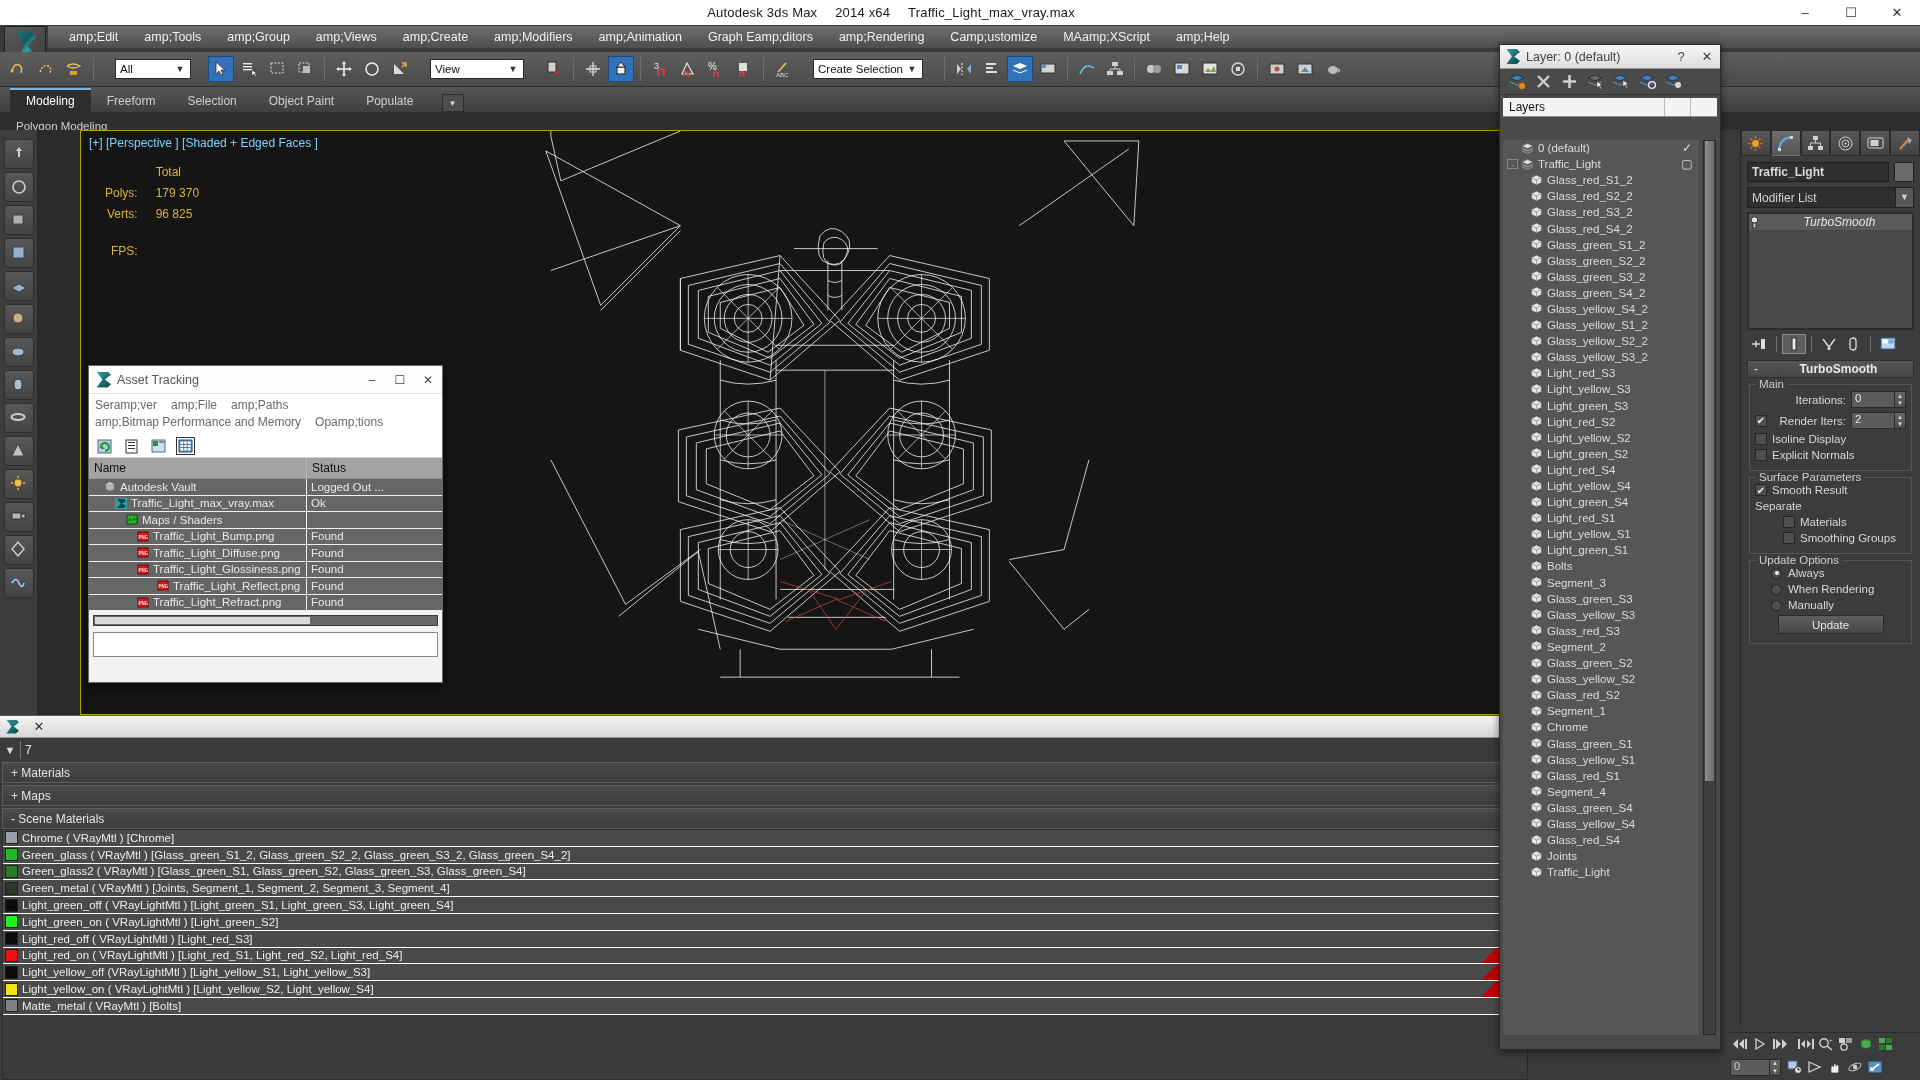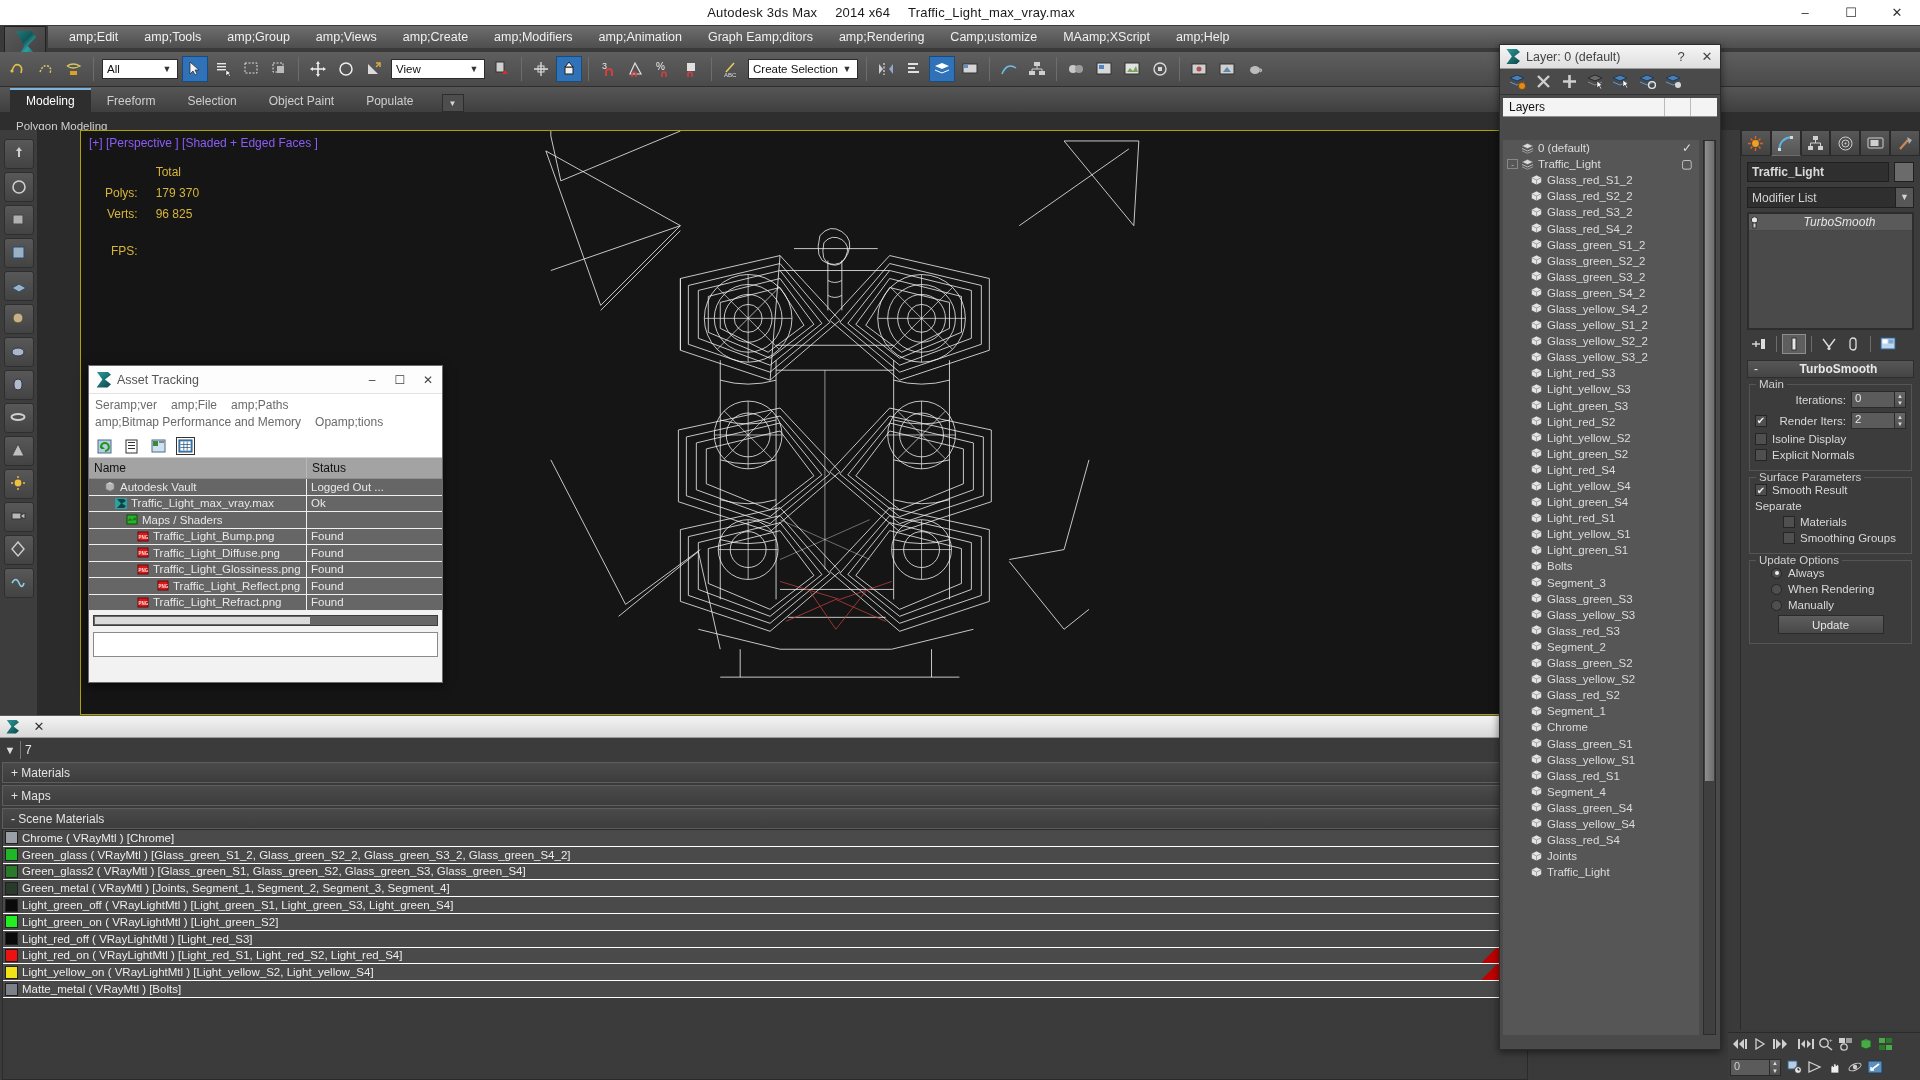--- a/index.html
+++ b/index.html
@@ -35,39 +35,39 @@
 
   
   #toolbar { position:absolute; left:0; top:52px; width:1920px; height:35px;
      background:linear-gradient(180deg,#5e5e5e,#4a4a4a);
      border-bottom:1px solid #2e2e2e; display:flex; align-items:center; padding-left:4px; }
   .tbtn { width:26px;height:26px; margin:0 1px; display:flex;align-items:center;justify-content:center;
      border:1px solid transparent; position:relative; }
   .tbtn.on { background:#2f72b8; border-color:#1b4a7d; }
   .tsep { width:1px;height:24px; background:#3a3a3a; border-right:1px solid #6d6d6d; margin:0 5px; }
   .tbcombo { height:20px; background:#fff; border:1px solid #2b2b2b; color:#111;
-     font-size:11.5px; display:flex; align-items:center; padding:0 4px; margin:0 3px; }
+     font-size:11.5px; display:flex; align-items:center; padding:0 4px; margin:0 16px; }
   .tbcombo .cv { flex:1; white-space:nowrap; overflow:hidden; }
   .tbcombo .cc { width:12px; text-align:center; font-size:9px; color:#333; }
 
   
   #ribbon { position:absolute; left:0; top:87px; width:1920px; height:25px;
      background:linear-gradient(180deg,#565656,#3f3f3f); display:flex; align-items:flex-end;
      padding-left:10px; }
   #ribbon .rt { font-size:12px; color:#cfcfcf; padding:4px 16px 4px; }
   #ribbon .rt.act { background:#2e2e2e; color:#fff; border-top:2px solid #7ab2e0; }
   #ribbon .rmore { margin-left:12px; width:22px;height:18px; background:#4d4d4d;
      border:1px solid #2d2d2d; display:flex;align-items:center;justify-content:center; font-size:8px;}
   #ribbon2 { position:absolute; left:0; top:112px; width:1920px; height:18px;
      background:#2e2e2e; color:#cfcfcf; font-size:11.5px; padding:8px 0 0 16px; }
 
   
   #viewport { position:absolute; left:80px; top:130px; width:1427px; height:585px;
      background:#151515; border:1px solid #b0a000; overflow:hidden; }
-  #vplabel { position:absolute; left:8px; top:5px; color:#8b5cf6; font-size:12px; }
+  #vplabel { position:absolute; left:8px; top:5px; color:#7dd3fc; font-size:12px; }
   #vpstats { position:absolute; left:22px; top:30px; color:#d6b53b; font-size:12px; line-height:19px;}
   #vpstats table td { color:#d6b53b; font-size:12px; padding-right:16px; }
   #vpstats .lbl { text-align:right; }
   #leftrail { position:absolute; left:0; top:130px; width:38px; height:585px; background:#3d3d3d;
      border-right:1px solid #2a2a2a; padding-top:6px; }
   .railbtn { width:30px;height:30px;margin:3px auto; display:flex;align-items:center;justify-content:center;
      border-radius:3px; background:linear-gradient(180deg,#585858,#434343); border:1px solid #2e2e2e; }
   #vpframe { position:absolute; left:38px; top:130px; width:42px; height:585px; background:#2b2b2b; }
 
   
@@ -881,20 +881,25 @@
       <div class="mb-row">
         <div class="sw" style="background: rgb(10, 10, 10);"></div>
         <div class="txt">Light_red_off  ( VRayLightMtl )  [Light_red_S3]</div>
       </div>
       <div class="mb-row">
         <div class="sw" style="background: rgb(238, 17, 17);"></div>
         <div class="txt">Light_red_on  ( VRayLightMtl )  [Light_red_S1, Light_red_S2, Light_red_S4]</div>
         <div class="redcut"></div>
       </div>
       <div class="mb-row">
+        <div class="sw" style="background: rgb(10, 10, 10);"></div>
+        <div class="txt">Light_yellow_off  (VRayLightMtl )  [Light_yellow_S1, Light_yellow_S3]</div>
+        <div class="redcut"></div>
+      </div>
+      <div class="mb-row">
         <div class="sw" style="background: rgb(242, 227, 23);"></div>
         <div class="txt">Light_yellow_on  ( VRayLightMtl )  [Light_yellow_S2, Light_yellow_S4]</div>
         <div class="redcut"></div>
       </div>
       <div class="mb-row">
         <div class="sw" style="background: rgb(125, 130, 136);"></div>
         <div class="txt">Matte_metal  ( VRayMtl )  [Bolts]</div>
       </div>
     </div>
 </div>

